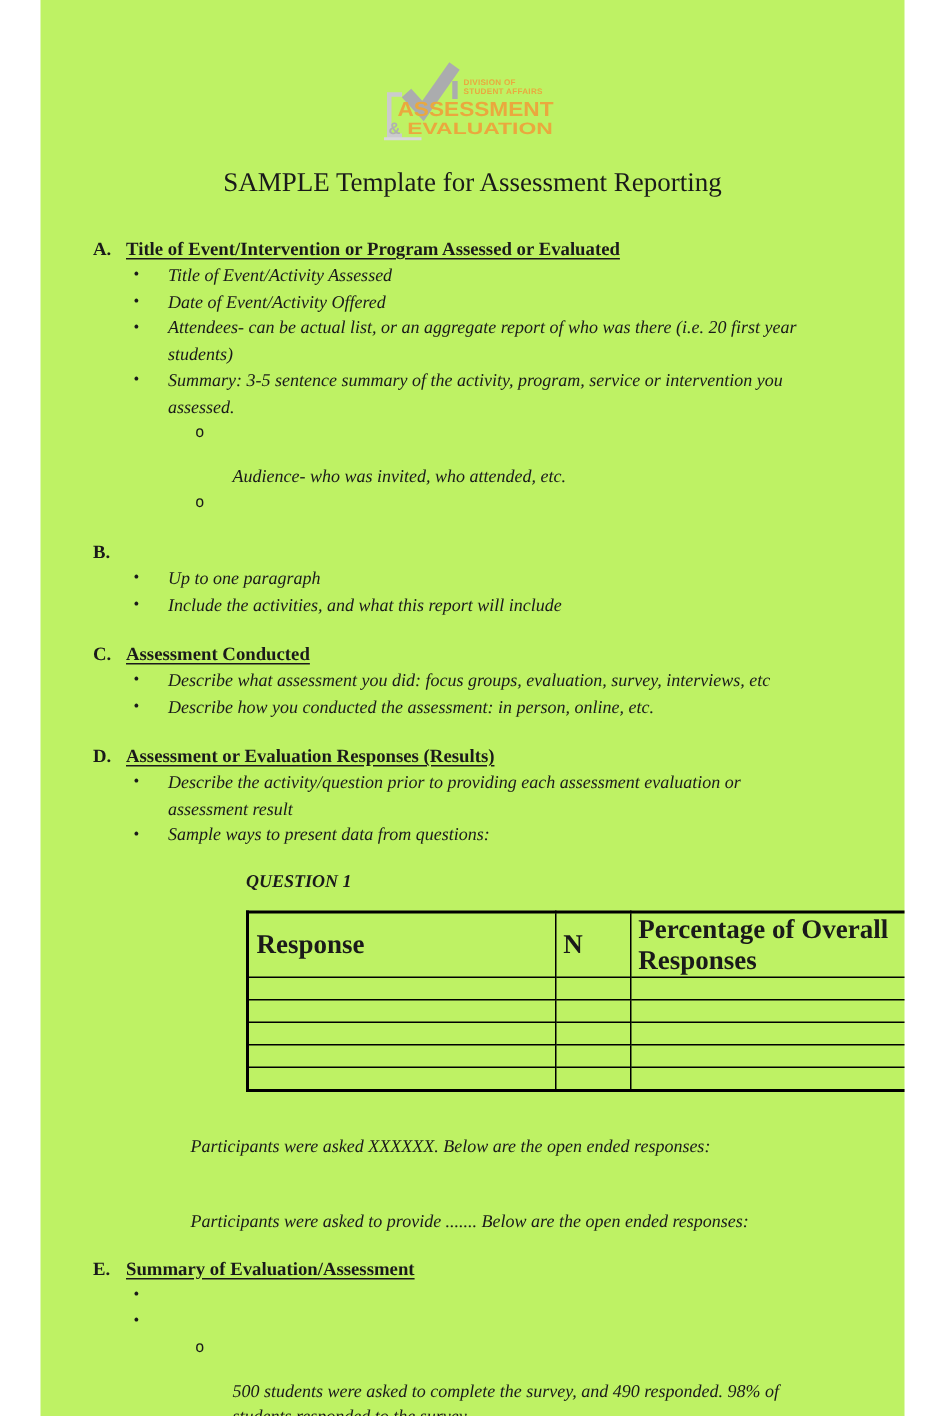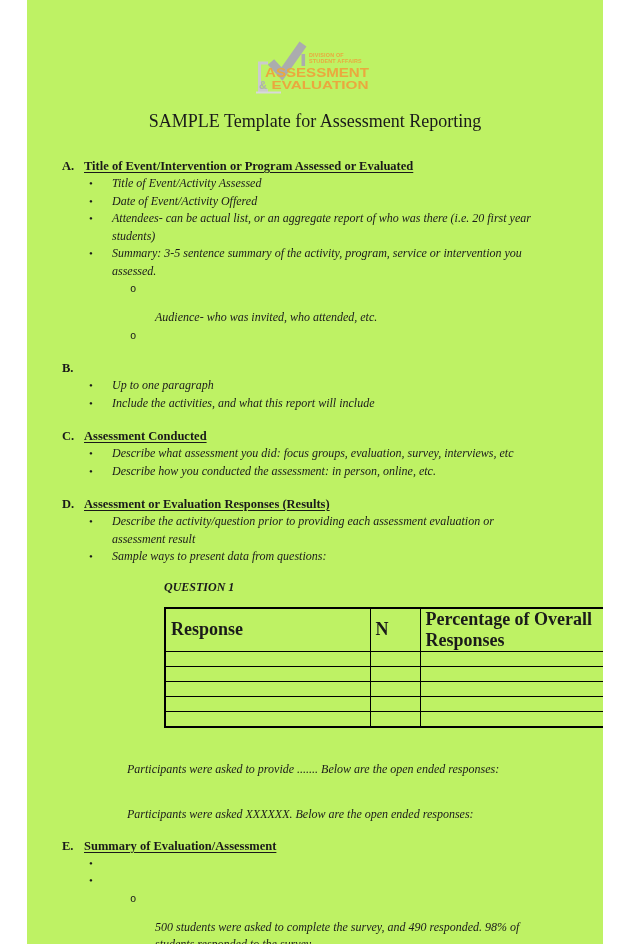--- a/index.html
+++ b/index.html
@@ -183,22 +183,22 @@
               </tr>
             <tr>
                 <td></td>
                 <td></td>
                 <td></td>
               </tr>
           </tbody>
         </table>
       </div>
 
+      <div class="note n1">Participants were asked XXXXXX. Below are the open ended responses:</div>
       <div class="note n2">Participants were asked to provide ....... Below are the open ended responses:</div>
-      <div class="note n1">Participants were asked XXXXXX. Below are the open ended responses:</div>
     </div>
 
     <div class="section after-notes">
       <div class="sec-head">
         <span class="sec-letter">E.</span>
         <span class="sec-title">Summary of Evaluation/Assessment</span>
       </div>
       <div class="b l1">
         <span class="mk">•</span>
       </div>

